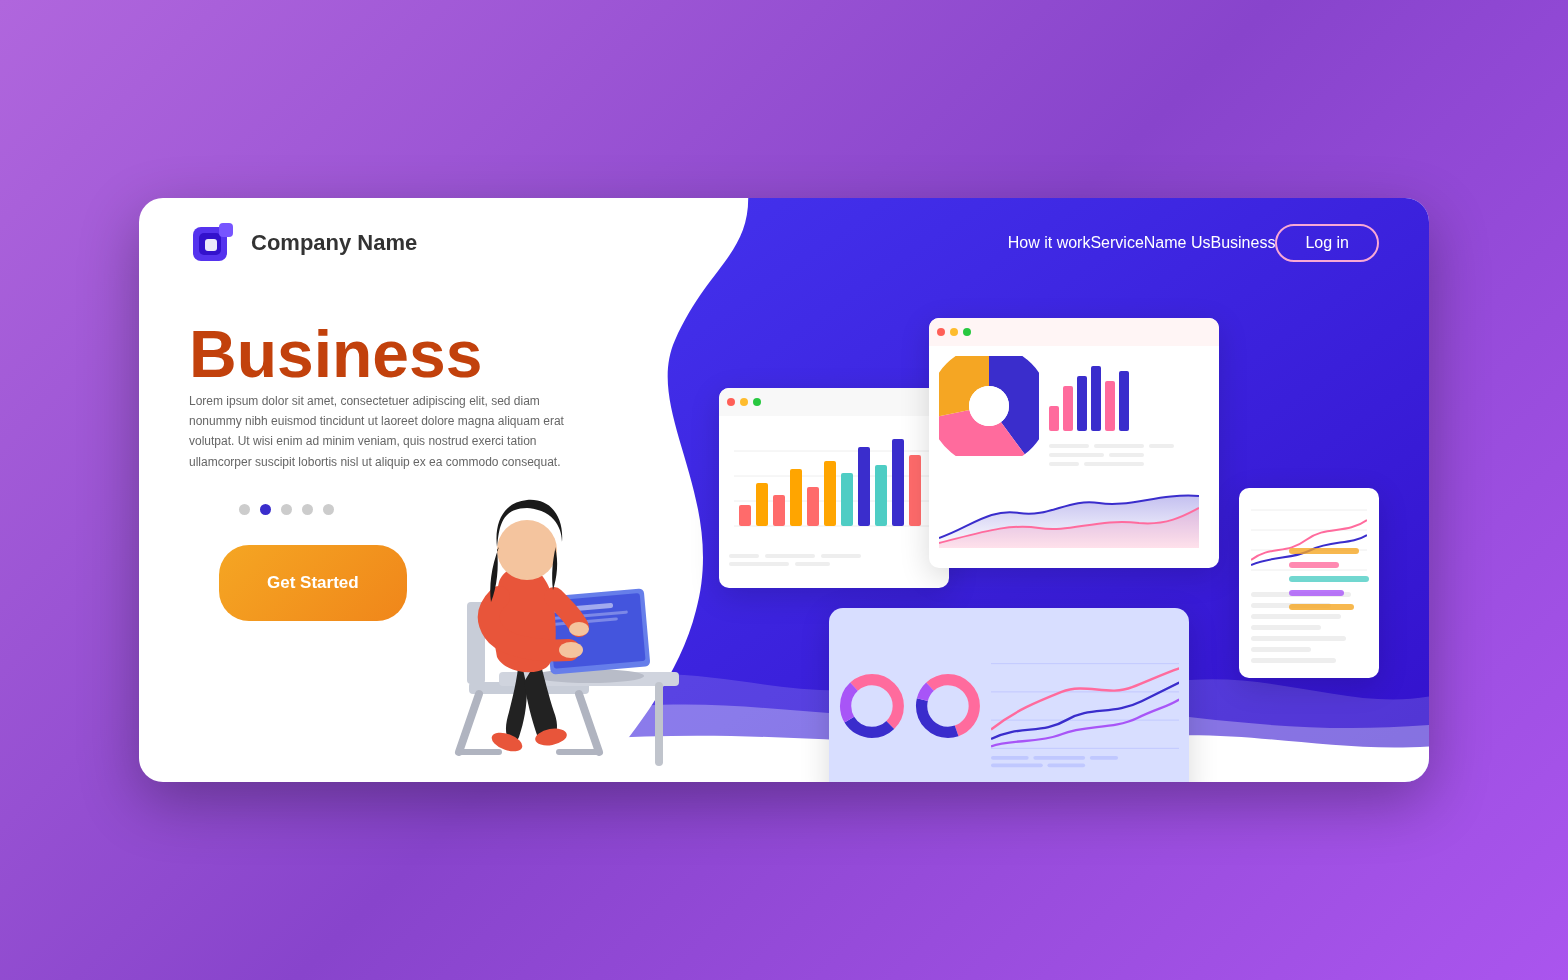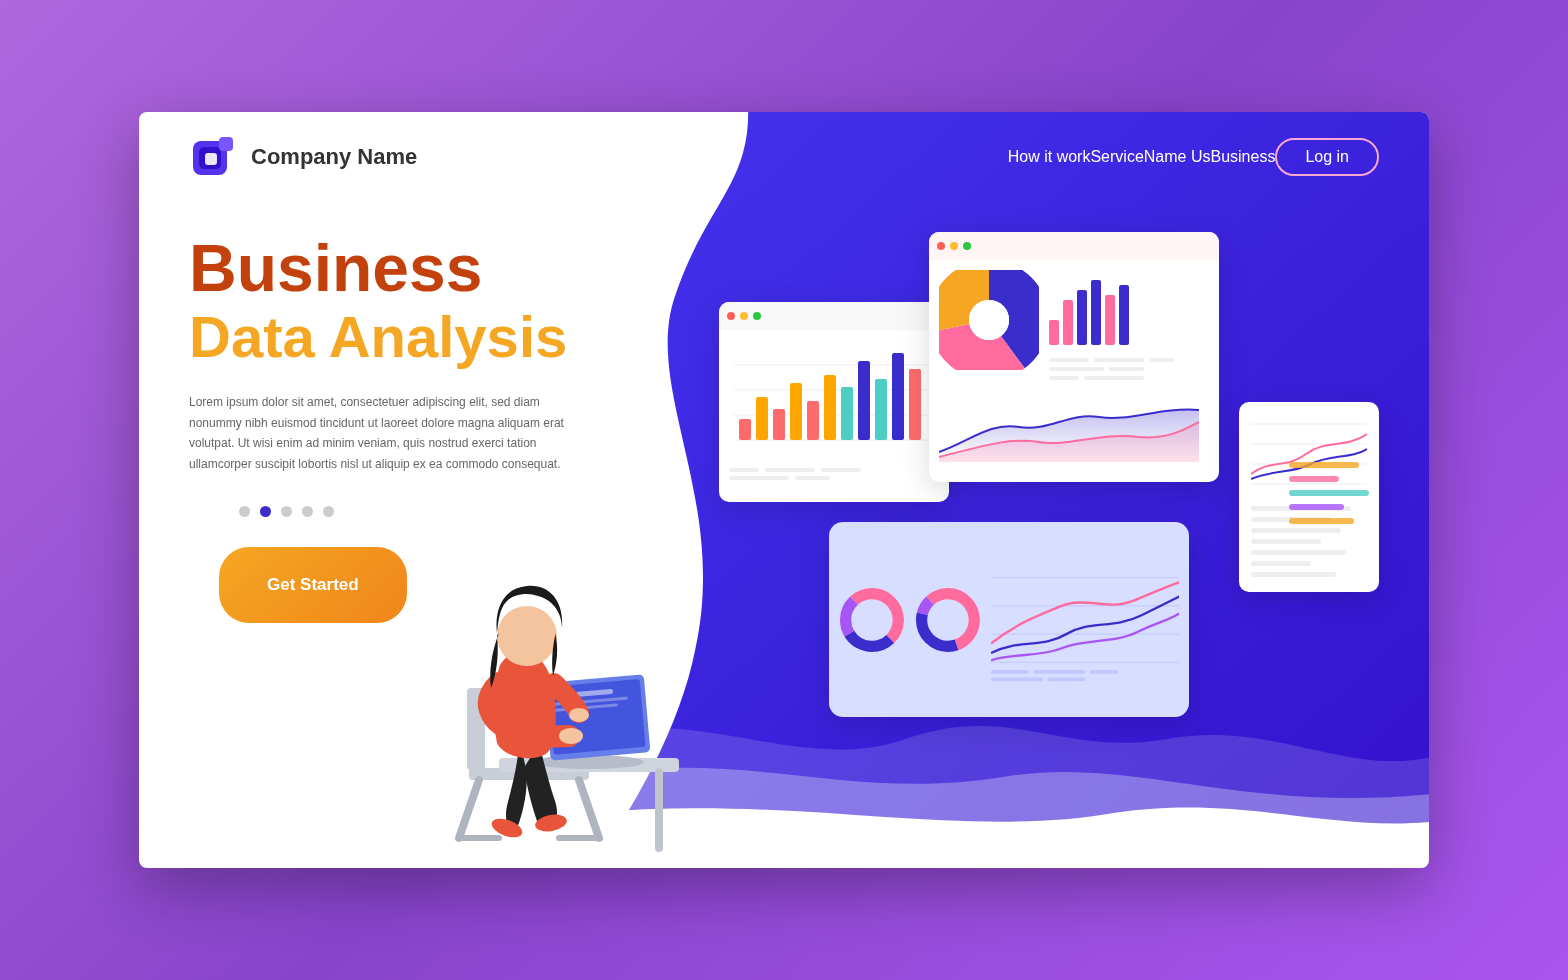--- a/index.html
+++ b/index.html
@@ -8,23 +8,23 @@
       height: 980px;
       background: linear-gradient(135deg, #b066dd 0%, #8844cc 50%, #aa55ee 100%);
       display: flex;
       align-items: center;
       justify-content: center;
       font-family: 'Segoe UI', Arial, sans-serif;
       overflow: hidden;
     }
     .card {
       width: 1290px;
-      height: 756px;
+      height: 584px;
       background: white;
-      border-radius: 8px;
+      border-radius: 24px;
       overflow: hidden;
       position: relative;
       box-shadow: 0 20px 60px rgba(0,0,0,0.3);
       text-decoration: underline;
     }
     
     .blob-bg {
       position: absolute;
       top: 0; right: 0;
       width: 65%;
@@ -248,21 +248,20 @@
       <a class="nav-link">How it work</a>
       <a class="nav-link">Service</a>
       <a class="nav-link">Name Us</a>
       <a class="nav-link">Business</a>
       <button class="login-btn">Log in</button>
     </nav>
   </header>
 
   <div class="hero-left">
     <div class="hero-title-business">Business</div>
-    <div class="hero-title-data">Data Analysis</div>
     <p class="hero-desc">Lorem ipsum dolor sit amet, consectetuer adipiscing elit, sed diam nonummy nibh euismod tincidunt ut laoreet dolore magna aliquam erat volutpat. Ut wisi enim ad minim veniam, quis nostrud exerci tation ullamcorper suscipit lobortis nisl ut aliquip ex ea commodo consequat.</p>
     <div class="dots">
       <div class="dot"></div>
       <div class="dot active"></div>
       <div class="dot"></div>
       <div class="dot"></div>
       <div class="dot"></div>
     </div>
     <button class="get-started-btn">Get Started</button>
   </div>

